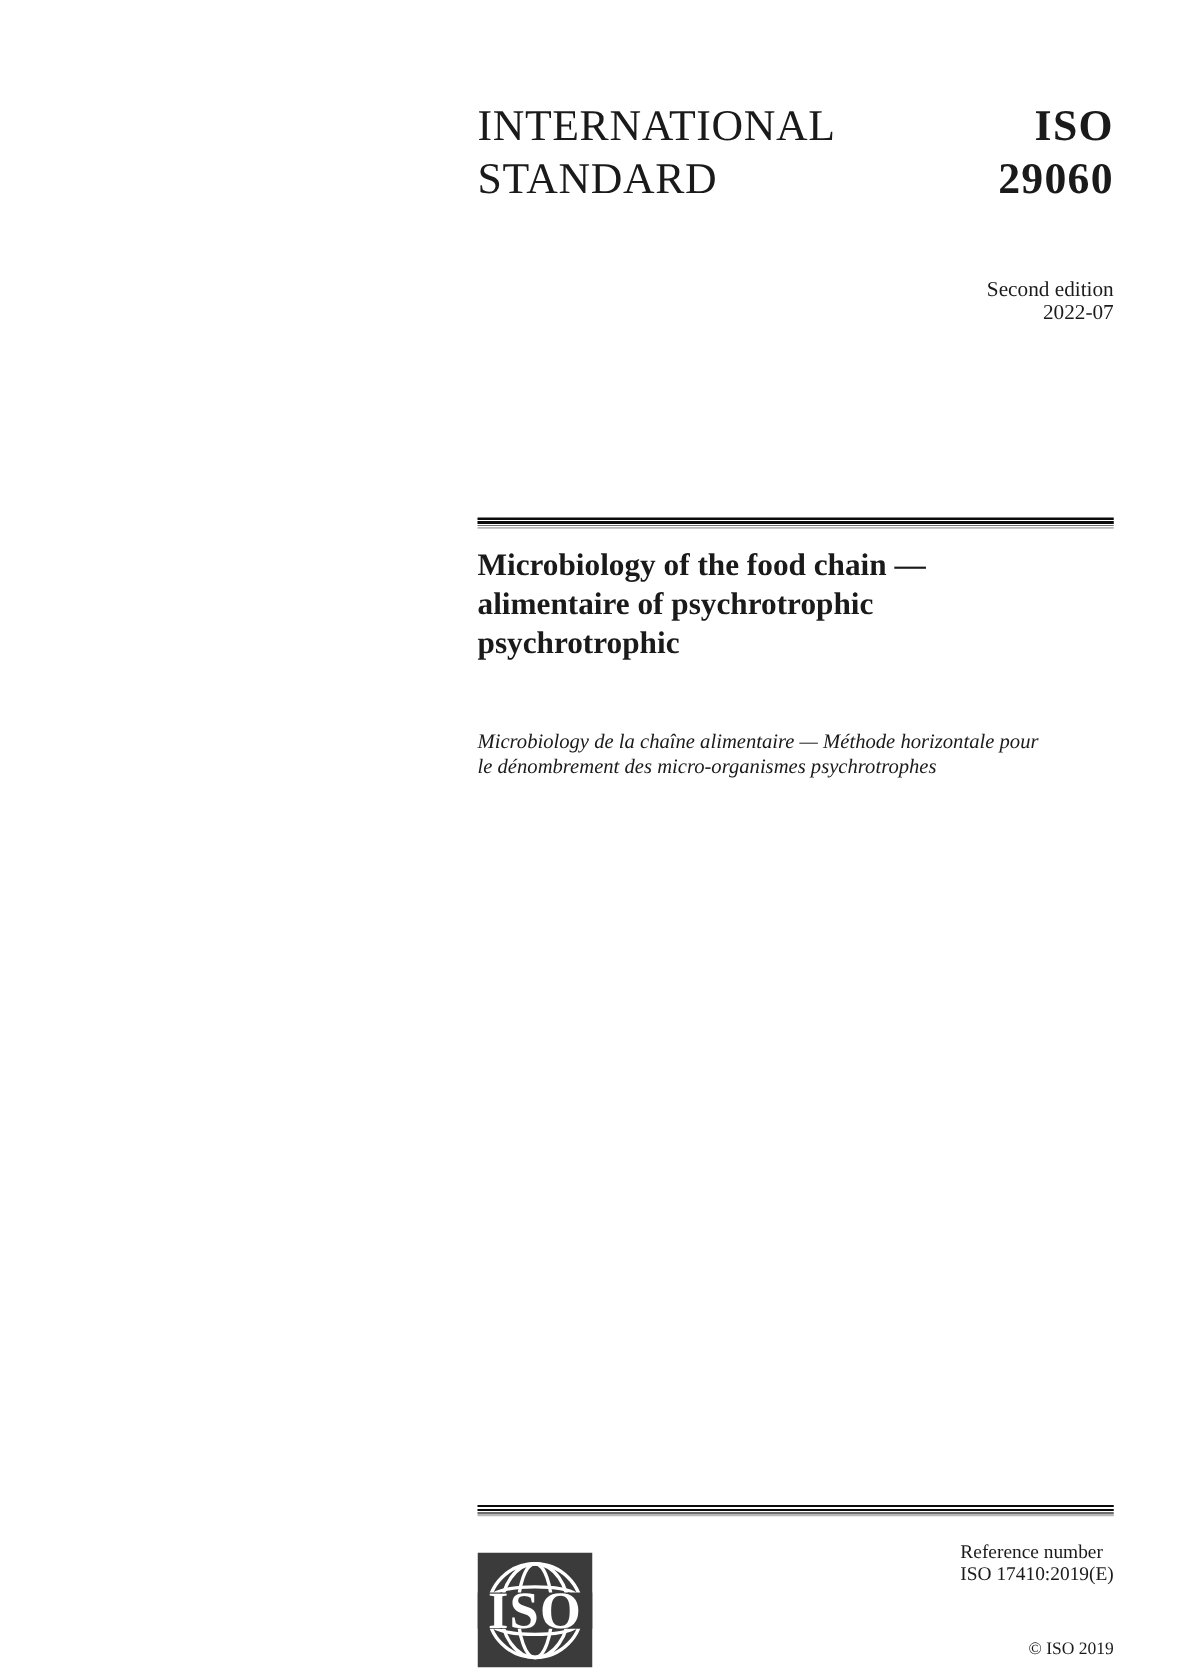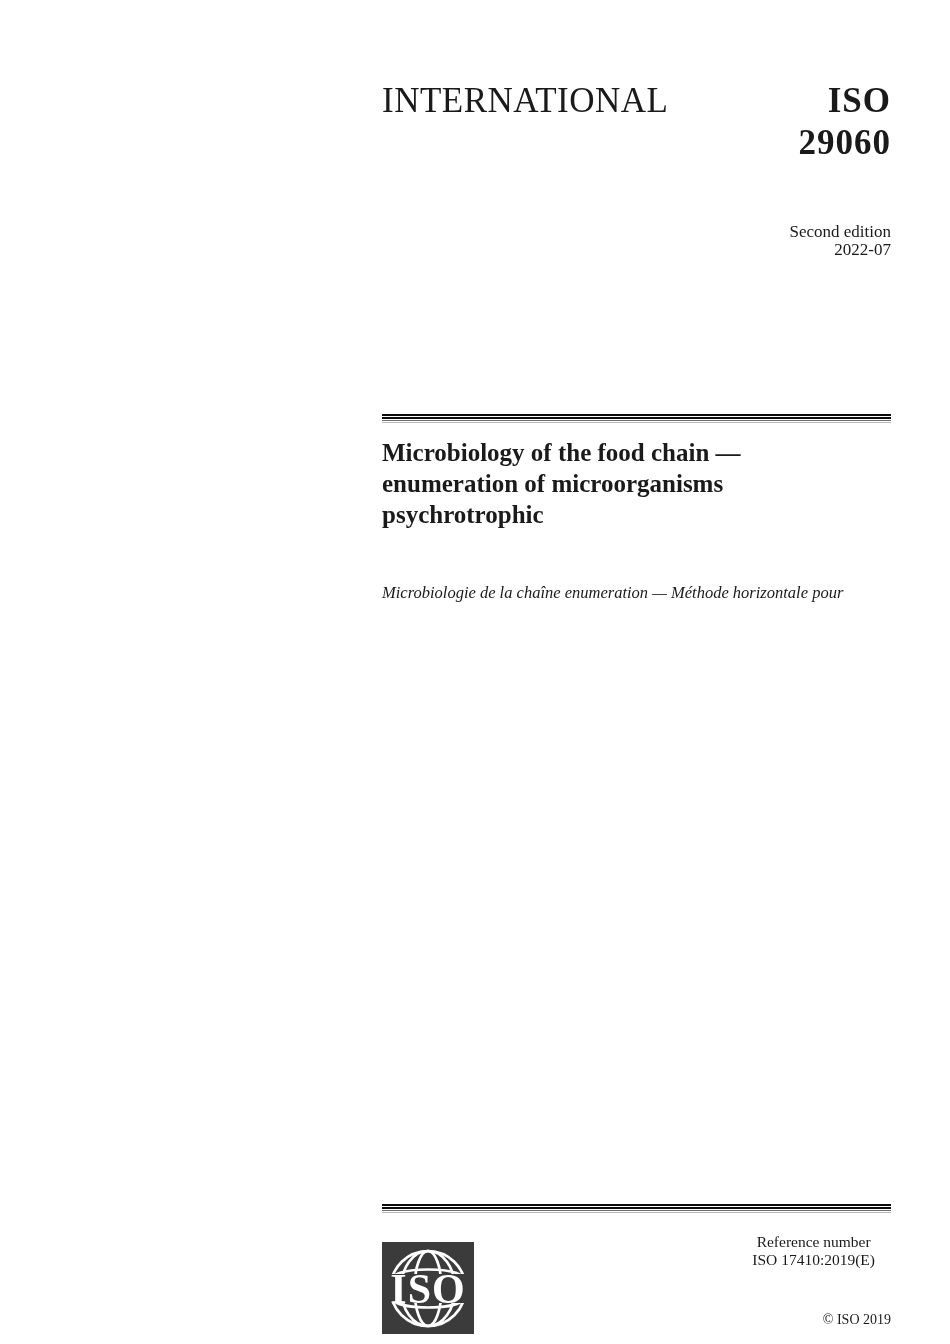--- a/index.html
+++ b/index.html
@@ -97,22 +97,22 @@
     position:absolute;
     top:1211px;
     left:0;
     width:92px;
     height:92px;
     display:block;
   }
   .reference-block{
     position:absolute;
     top:1202px;
-    right:16px;
-    text-align:center;
+    right:0;
+    text-align:left;
     font-size:15.5px;
     line-height:17.5px;
   }
   .copyright{
     position:absolute;
     top:1280px;
     right:0;
     text-align:right;
     font-size:14px;
     line-height:18px;
@@ -120,42 +120,44 @@
 </style>
 </head>
 <body>
 
 <div class="page">
   <div class="column">
 
     <div class="masthead">
       <div class="doc-type">
         <div>INTERNATIONAL</div>
+        <div>STANDARD</div>
       </div>
       <div class="std-id">
         <div>ISO</div>
         <div>29060</div>
       </div>
     </div>
 
     <div class="edition-block">
       <div>Second edition</div>
       <div>2022-07</div>
     </div>
 
     <div class="rule rule-top"></div>
 
     <h1 class="title-en" style="margin:0;">
       <div>Microbiology of the food chain —</div>
-      <div>enumeration of microorganisms</div>
+      <div>alimentaire of psychrotrophic</div>
       <div>psychrotrophic</div>
     </h1>
 
     <div class="title-fr">
-      <div>Microbiologie de la chaîne enumeration — Méthode horizontale pour</div>
+      <div>Microbiology de la chaîne alimentaire — Méthode horizontale pour</div>
+      <div>le dénombrement des micro-organismes psychrotrophes</div>
     </div>
 
     <div class="rule rule-bottom"></div>
 
     <svg class="iso-logo" viewBox="0 0 92 92" xmlns="http://www.w3.org/2000/svg">
       <rect x="0" y="0" width="92" height="92" fill="#3b3b3b"></rect>
       <g stroke="#ffffff" stroke-width="2.7" fill="none">
         <circle cx="46" cy="46.5" r="37.5"></circle>
         <ellipse cx="46" cy="46.5" rx="13.5" ry="37.5"></ellipse>
         <ellipse cx="46" cy="46.5" rx="27" ry="37.5"></ellipse>

